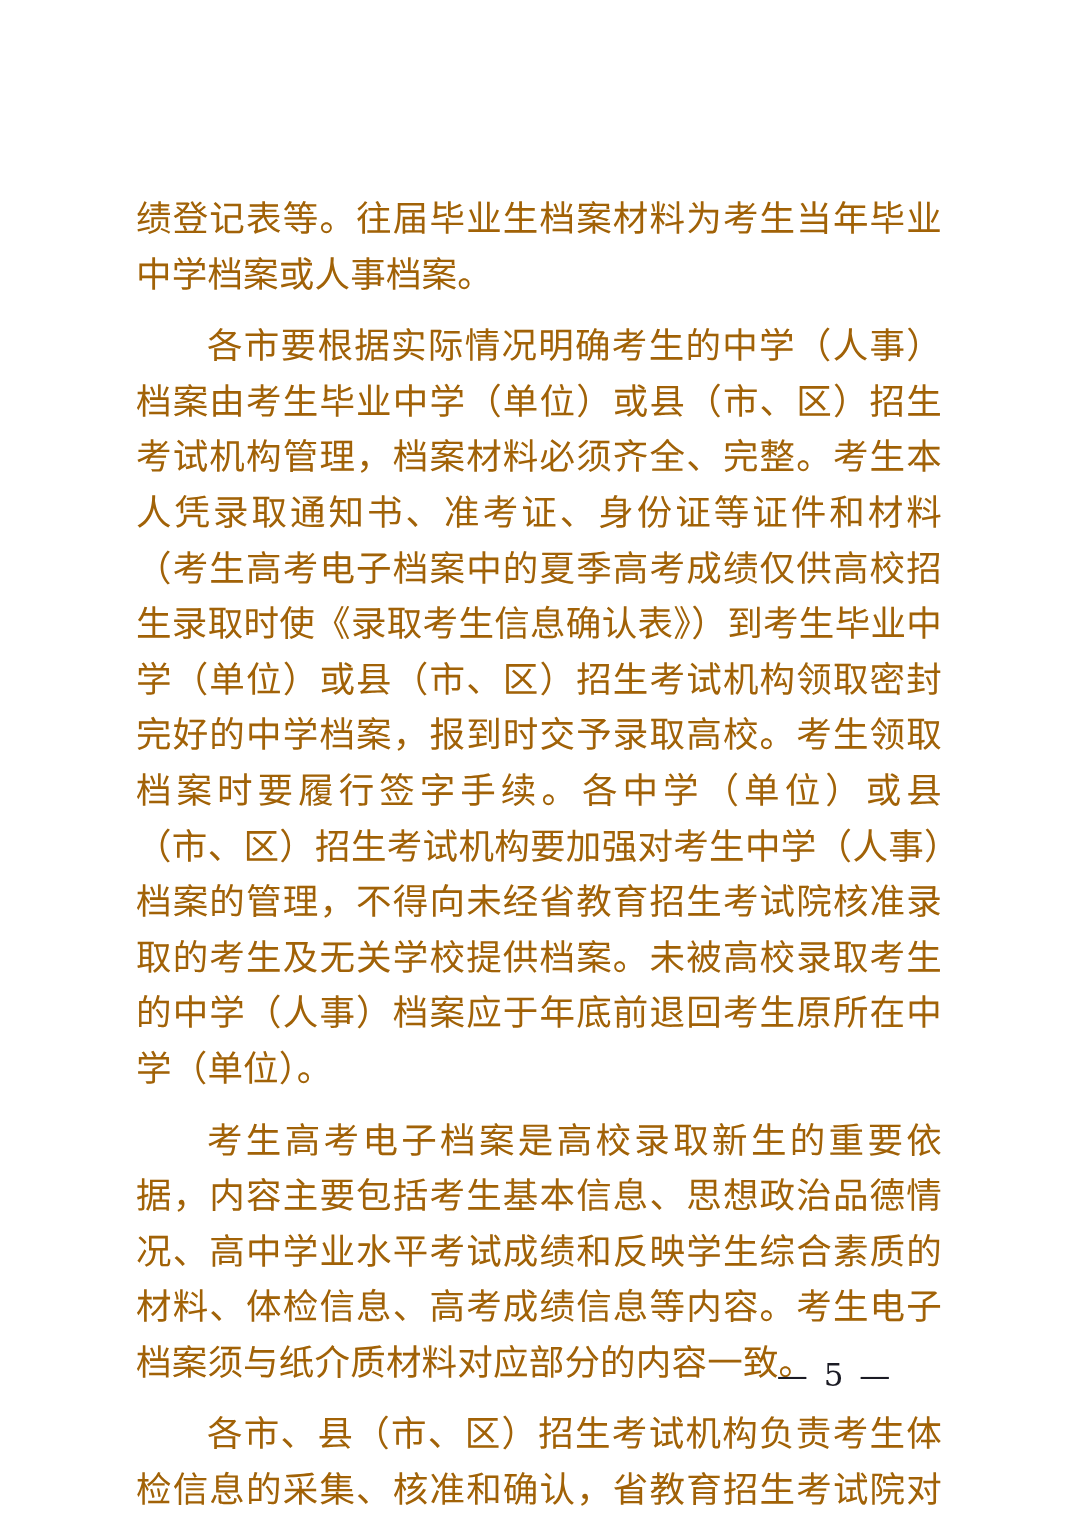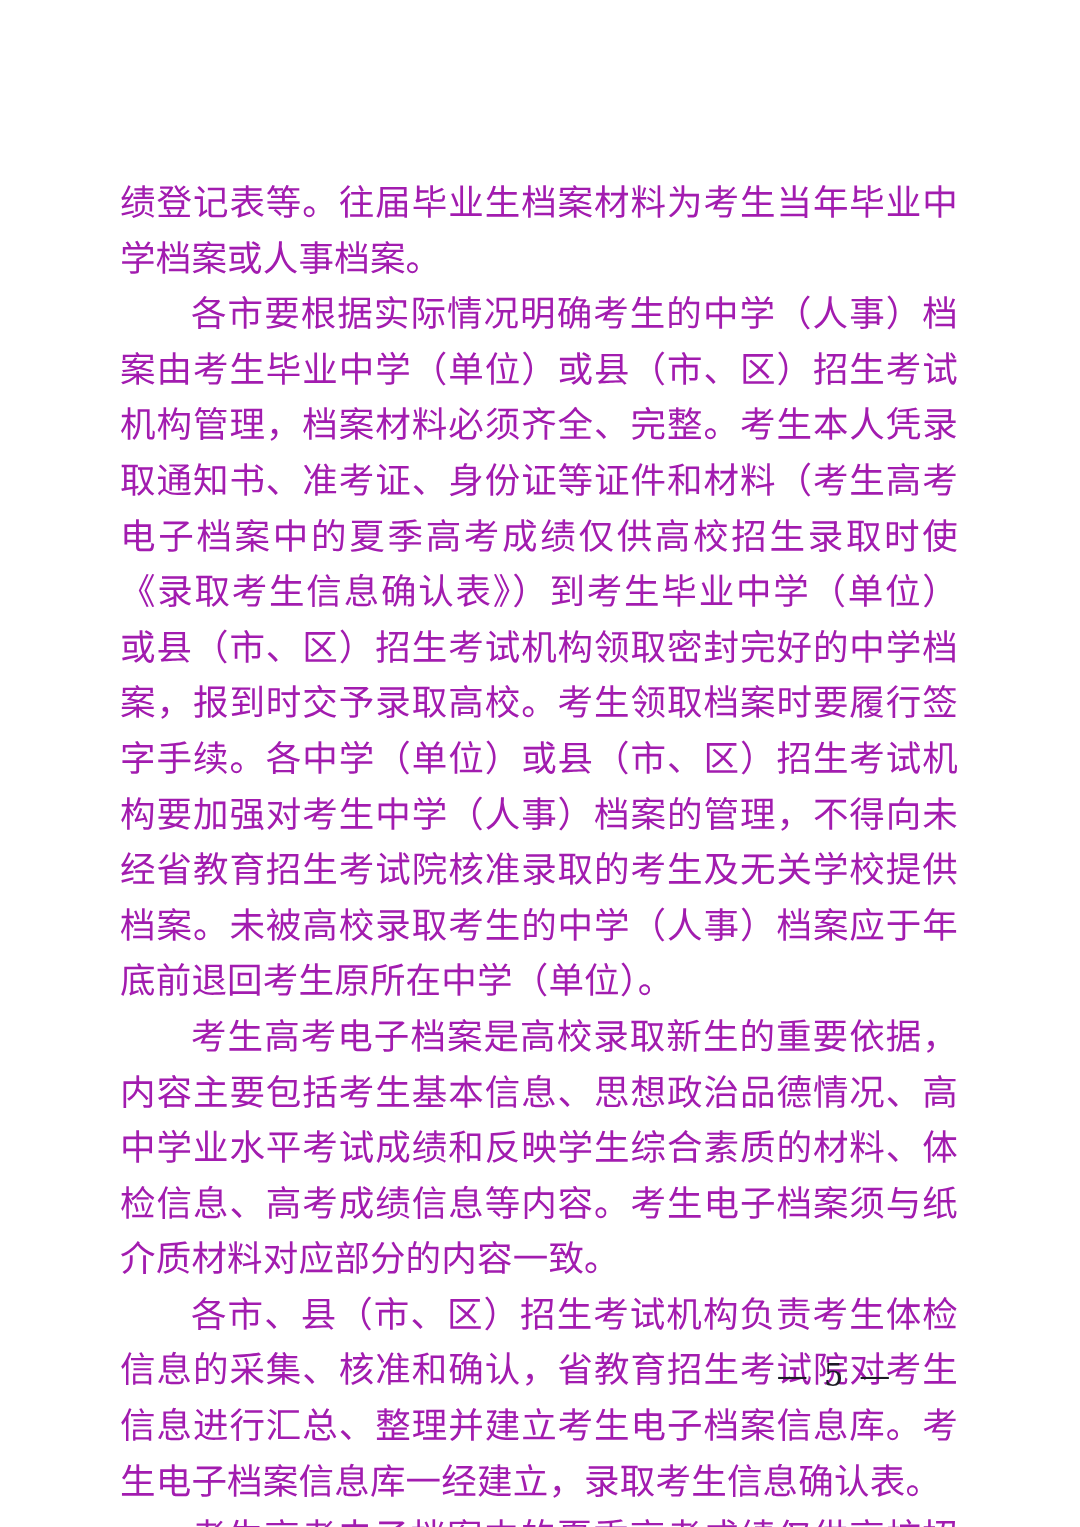--- a/index.html
+++ b/index.html
@@ -23,25 +23,25 @@
     position: absolute;
     left: 120px;
     top: 176px;
     width: 838px;
   }
 
   .para {
     font-family: Liberation Sans, sans-serif;
     font-size: 35.5px;
     line-height: 55.6px;
-    color: #a21caf;
+    color: #a16207;
     text-align: justify;
     text-justify: inter-character;
     text-align-last: left;
-    margin: 0;
+    margin: 16px;
     letter-spacing: 0.2px;
     -webkit-font-smoothing: antialiased;
   }
 
   .para.indent {
     text-indent: 71px;
   }
 
   .footer {
     position: absolute;

